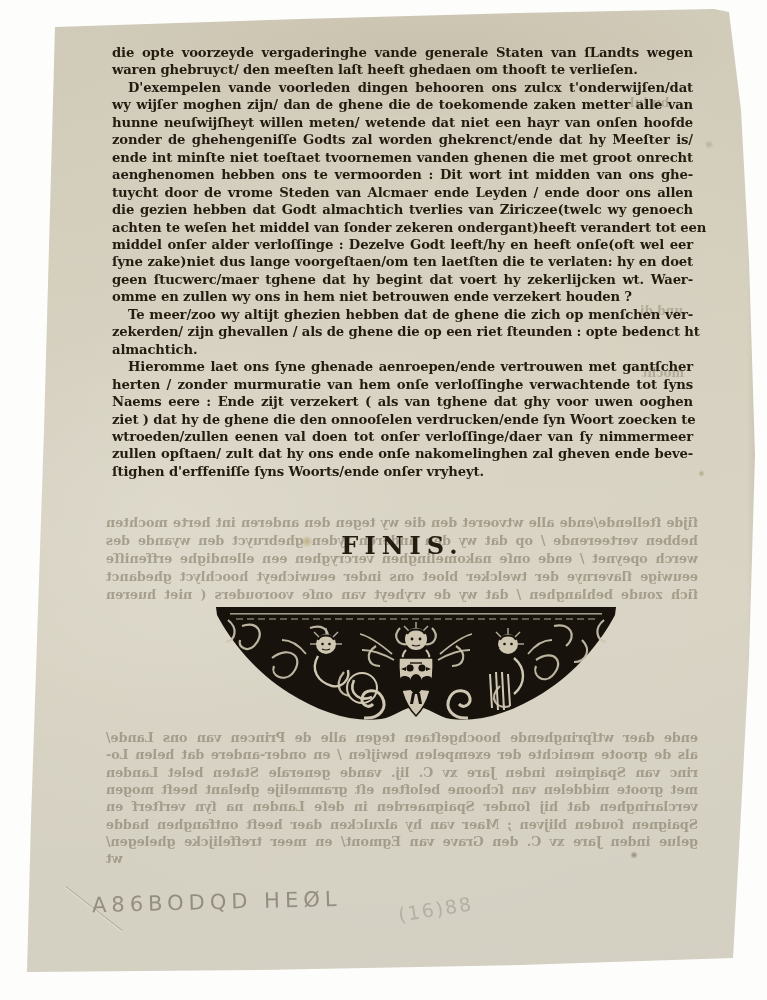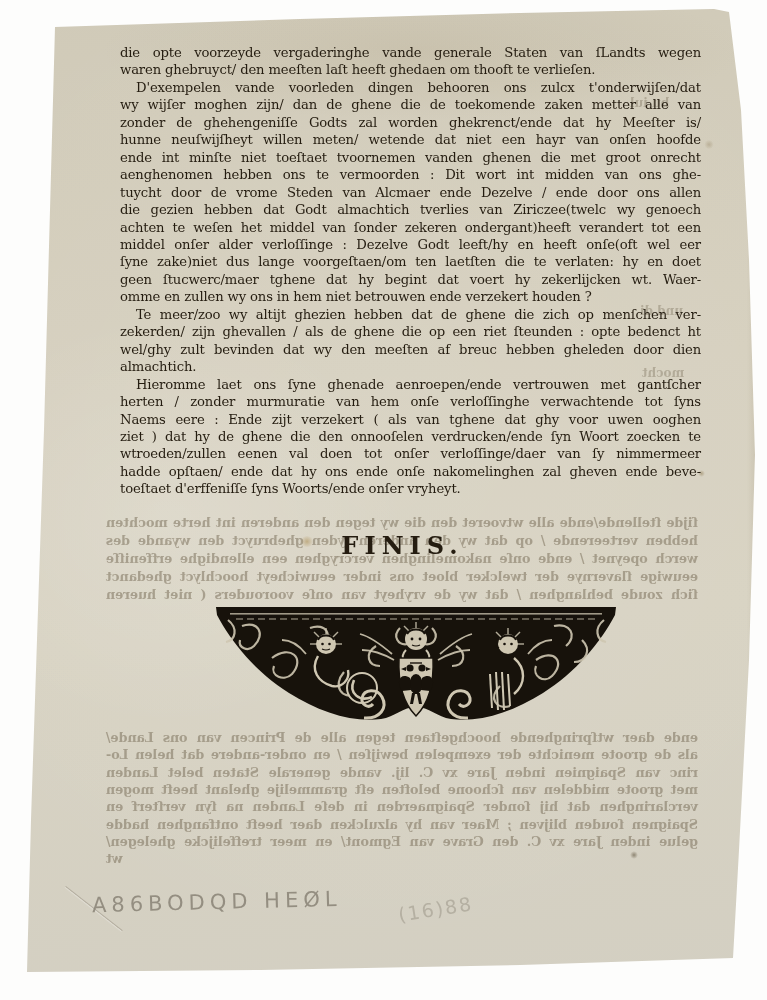--- a/index.html
+++ b/index.html
@@ -19,22 +19,22 @@
     filter:drop-shadow(0 3px 2px rgba(52,47,38,.5)) drop-shadow(0 9px 12px rgba(0,0,0,.16)) drop-shadow(0 0 1px rgba(44,39,30,.85));}
   .sheet::after{content:"";position:absolute;inset:0;pointer-events:none;
     clip-path:inherit;
     background:
       linear-gradient(to left, rgba(140,128,100,.42) 0 4px, rgba(140,128,100,.16) 11px, transparent 20px),
       linear-gradient(to right, rgba(116,108,90,.32) 0 3px, transparent 10px),
       linear-gradient(to top, rgba(110,102,86,.38) 0 4px, transparent 15px),
       linear-gradient(to bottom, rgba(116,108,90,.30) 0 3px, transparent 10px);}
   
   .textblock{position:absolute;left:112px;top:44px;width:581px;z-index:3;
-    color:#241c10;font-weight:normal;font-size:13.2px;line-height:17.45px;
-    letter-spacing:-.15px;margin-left:8px;}
+    color:#241c10;font-weight:bold;font-size:13.2px;line-height:17.45px;
+    letter-spacing:-.15px;}
   .tl{text-align:justify;text-align-last:justify;white-space:nowrap;overflow:visible;}
   .tl.last{text-align-last:left;}
   .tl.ind{padding-left:16px;}
   .finis{position:absolute;left:112px;top:531px;width:581px;z-index:3;
     text-align:center;color:#241c10;font-weight:bold;font-size:24px;
     letter-spacing:6px;}
   
   .st{position:absolute;left:106px;width:592px;z-index:1;
     transform:scaleX(-1);color:rgba(118,107,86,.52);font-weight:bold;
     font-size:12.8px;line-height:17px;letter-spacing:-.1px;
@@ -93,42 +93,41 @@
         <div class="frag" style="left: 630px; top: 96px;">bu iul</div>
         <div class="frag" style="left: 640px; top: 304px;">und di</div>
         <div class="frag" style="left: 642px; top: 366px;">mocht</div>
       </div>
 
     <div class="textblock" id="textblock">
         <div class="tl">die opte voorzeyde vergaderinghe vande generale Staten van ſLandts wegen</div>
         <div class="tl last">waren ghebruyct/ den meeſten laſt heeft ghedaen om thooft te verlieſen.</div>
         <div class="tl ind">D'exempelen vande voorleden dingen behooren ons zulcx t'onderwijſen/dat</div>
         <div class="tl">wy wijſer moghen zijn/ dan de ghene die de toekomende zaken metter alle van</div>
+        <div class="tl">hunne neuſwijſheyt willen meten/ wetende dat niet een hayr van onſen hoofde</div>
         <div class="tl">zonder de ghehengeniſſe Godts zal worden ghekrenct/ende dat hy Meeſter is/</div>
-        <div class="tl">hunne neuſwijſheyt willen meten/ wetende dat niet een hayr van onſen hoofde</div>
         <div class="tl">ende int minſte niet toeſtaet tvoornemen vanden ghenen die met groot onrecht</div>
         <div class="tl">aenghenomen hebben ons te vermoorden : Dit wort int midden van ons ghe-</div>
-        <div class="tl">tuycht door de vrome Steden van Alcmaer ende Dezelve / ende door ons allen</div>
+        <div class="tl">tuycht door de vrome Steden van Alcmaer ende Leyden / ende door ons allen</div>
         <div class="tl">die gezien hebben dat Godt almachtich tverlies van Ziriczee(twelc wy genoech</div>
         <div class="tl">achten te weſen het middel van ſonder zekeren ondergant)heeft verandert tot een</div>
         <div class="tl">middel onſer alder verloſſinge : Dezelve Godt leeft/hy en heeft onſe(oft wel eer</div>
         <div class="tl">ſyne zake)niet dus lange voorgeſtaen/om ten laetſten die te verlaten: hy en doet</div>
         <div class="tl">geen ſtucwerc/maer tghene dat hy begint dat voert hy zekerlijcken wt. Waer-</div>
         <div class="tl last">omme en zullen wy ons in hem niet betrouwen ende verzekert houden ?</div>
         <div class="tl ind">Te meer/zoo wy altijt ghezien hebben dat de ghene die zich op menſchen ver-</div>
         <div class="tl">zekerden/ zijn ghevallen / als de ghene die op een riet ſteunden : opte bedenct ht</div>
-        <div class="tl">wel/ghy zult bevinden dat wy den meeſten af breuc hebben gheleden door dien</div>
         <div class="tl last">almachtich.</div>
         <div class="tl ind">Hieromme laet ons ſyne ghenade aenroepen/ende vertrouwen met gantſcher</div>
         <div class="tl">herten / zonder murmuratie van hem onſe verloſſinghe verwachtende tot ſyns</div>
         <div class="tl">Naems eere : Ende zijt verzekert ( als van tghene dat ghy voor uwen ooghen</div>
         <div class="tl">ziet ) dat hy de ghene die den onnooſelen verdrucken/ende ſyn Woort zoecken te</div>
         <div class="tl">wtroeden/zullen eenen val doen tot onſer verloſſinge/daer van ſy nimmermeer</div>
-        <div class="tl">hadde opſtaen/ ende dat hy ons ende onſe nakomelinghen zal gheven ende beve-</div>
-        <div class="tl last">toeſtaet d'erffeniſſe ſyns Woorts/ende onſer vryheyt.</div>
+        <div class="tl">zullen opſtaen/ zult dat hy ons ende onſe nakomelinghen zal gheven ende beve-</div>
+        <div class="tl last">ſtighen d'erffeniſſe ſyns Woorts/ende onſer vryheyt.</div>
       </div>
 
     <div class="finis">FINIS.</div>
 
     <div class="ornament">
       <svg width="404" height="132" viewBox="0 0 404 132">
 
         <path d="M2,5 L402,5 L401,13 C387,40 361,71 329,91 C299,110 265,121 237,117
                  C223,115 215,105 202,105 C189,105 181,115 167,117 C139,121 105,110 75,91
                  C43,71 17,40 3,13 Z" fill="#17120b"></path>

